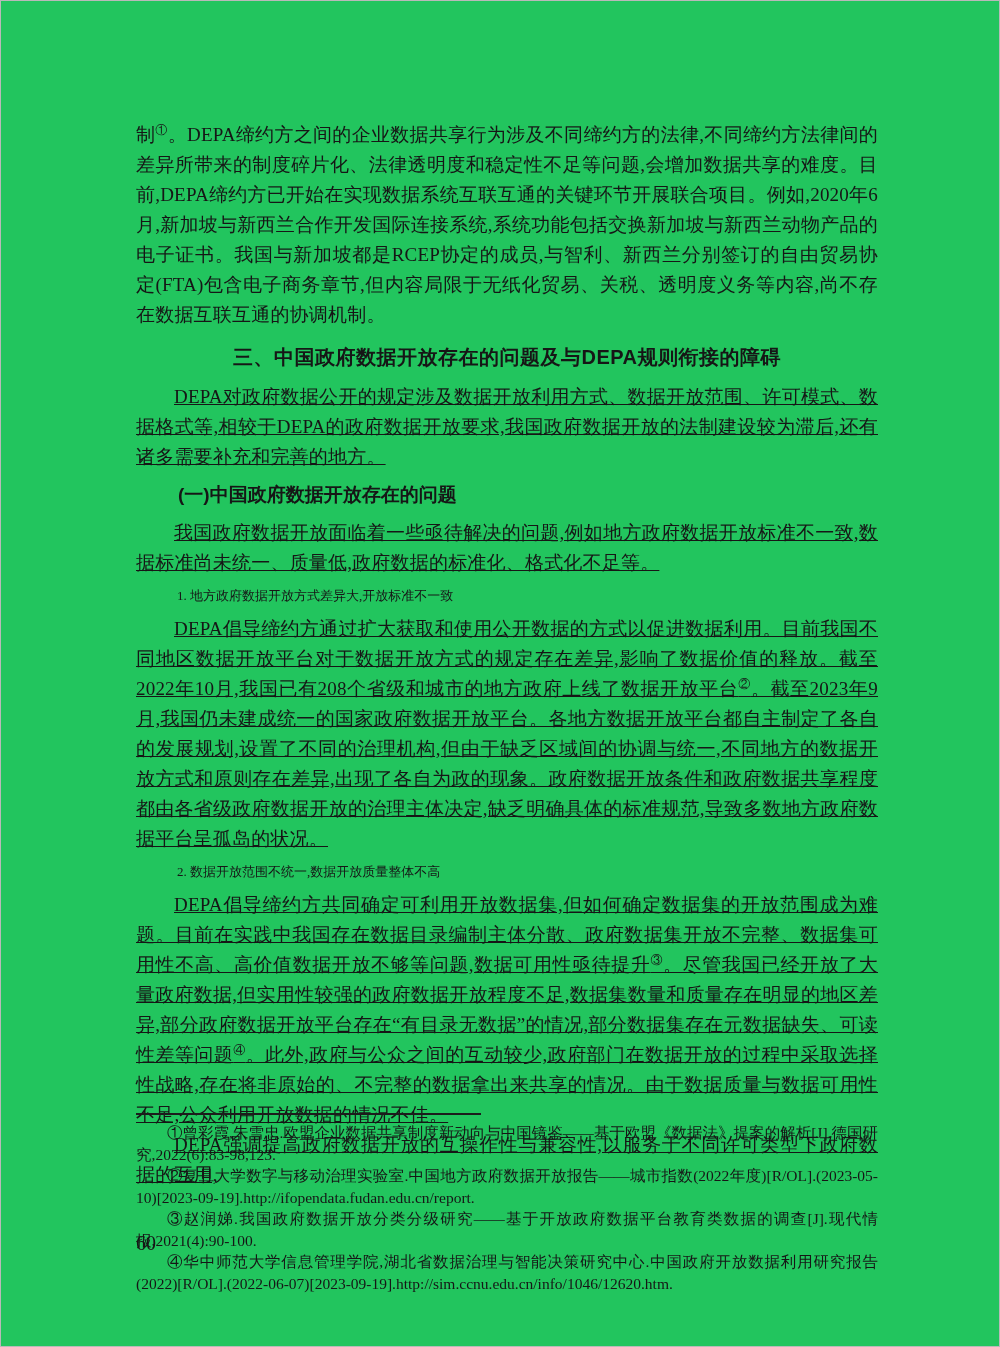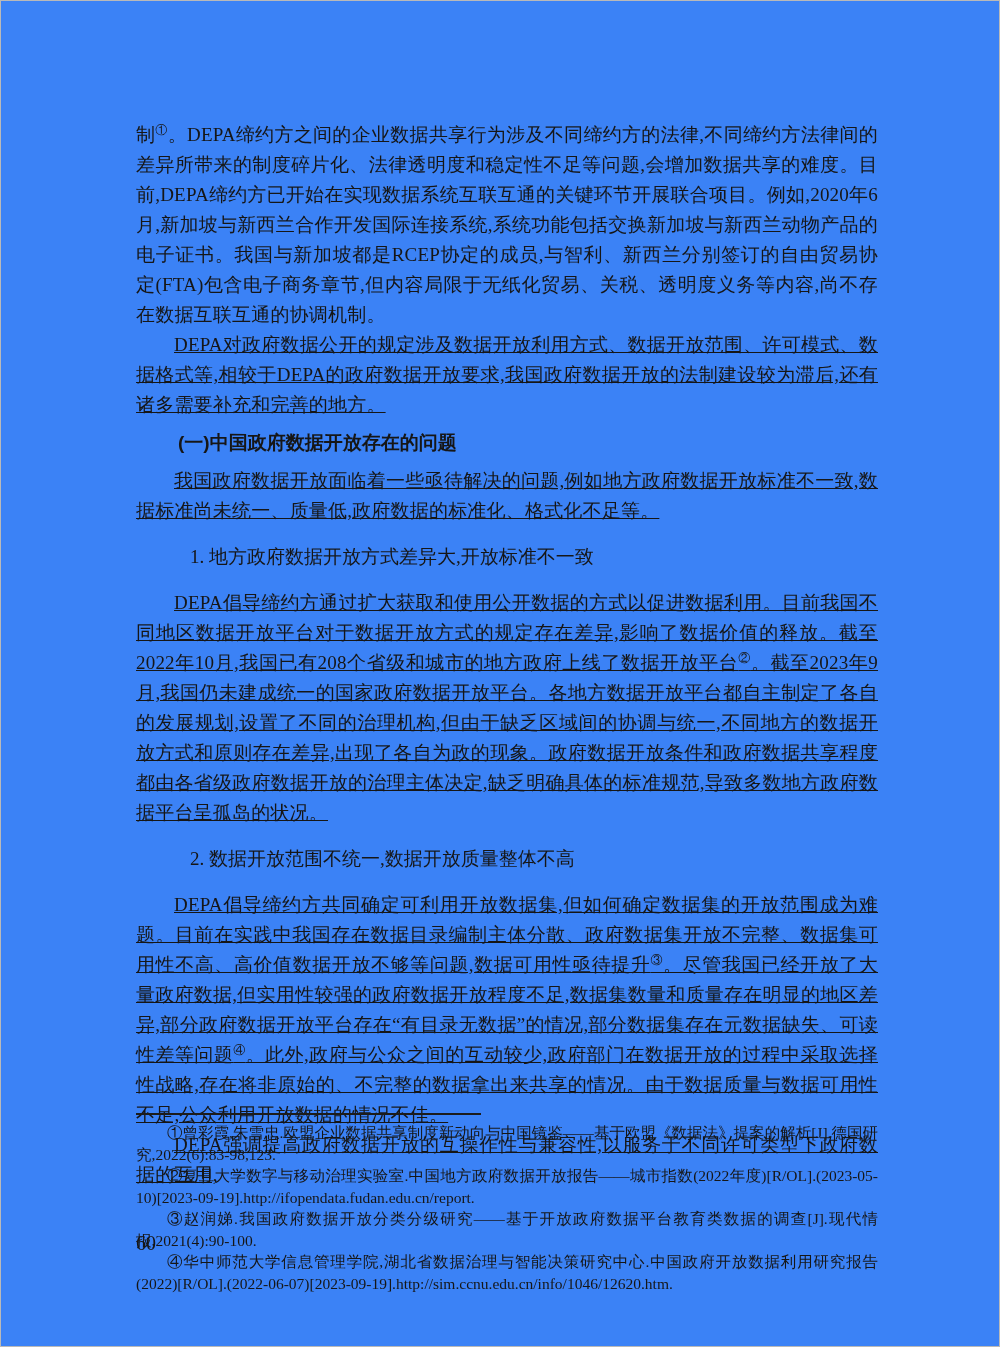--- a/index.html
+++ b/index.html
@@ -5,21 +5,21 @@
   html, body {
     margin: 0;
     padding: 0;
     background: #ffffff;
   }
   .page {
     position: relative;
     width: 1000px;
     height: 1347px;
     box-sizing: border-box;
-    background: #3b82f6;
+    background: #22c55e;
     border: 1px solid #b9b9b9;
     font-family: "Liberation Serif", "DejaVu Serif", serif;
     color: #161616;
     overflow: hidden;
   }
   .content {
     position: absolute;
     left: 135px;
     top: 119px;
     width: 742px;
@@ -43,22 +43,22 @@
   }
   .subsection-heading {
     margin: 8px;
     font-family: "Liberation Sans", "DejaVu Sans", sans-serif;
     font-weight: bold;
     font-size: 19px;
     line-height: 30px;
     text-indent: 34px;
   }
   .point-heading {
-    margin: 16px;
-    font-size: 19px;
+    margin: 3px;
+    font-size: 13px;
     line-height: 30px;
     text-indent: 38px;
   }
   sup.fn-ref {
     font-size: 12px;
     line-height: 0;
     vertical-align: super;
   }
   .footnote-area {
     position: absolute;
@@ -90,20 +90,21 @@
 </style>
 </head>
 <body>
 
 <div class="page">
 
   <div class="content">
 
     <p class="body-para"><span>制</span><sup class="fn-ref">①</sup><span>。DEPA缔约方之间的企业数据共享行为涉及不同缔约方的法律,不同缔约方法律间的差异所带来的制度碎片化、法律透明度和稳定性不足等问题,会增加数据共享的难度。目前,DEPA缔约方已开始在实现数据系统互联互通的关键环节开展联合项目。例如,2020年6月,新加坡与新西兰合作开发国际连接系统,系统功能包括交换新加坡与新西兰动物产品的电子证书。我国与新加坡都是RCEP协定的成员,与智利、新西兰分别签订的自由贸易协定(FTA)包含电子商务章节,但内容局限于无纸化贸易、关税、透明度义务等内容,尚不存在数据互联互通的协调机制。</span></p>
 
+    <h2 class="section-heading">三、中国政府数据开放存在的问题及与DEPA规则衔接的障碍</h2>
 
     <p class="body-para indent">DEPA对政府数据公开的规定涉及数据开放利用方式、数据开放范围、许可模式、数据格式等,相较于DEPA的政府数据开放要求,我国政府数据开放的法制建设较为滞后,还有诸多需要补充和完善的地方。</p>
 
     <h3 class="subsection-heading">(一)中国政府数据开放存在的问题</h3>
 
     <p class="body-para indent">我国政府数据开放面临着一些亟待解决的问题,例如地方政府数据开放标准不一致,数据标准尚未统一、质量低,政府数据的标准化、格式化不足等。</p>
 
     <p class="point-heading">1. 地方政府数据开放方式差异大,开放标准不一致</p>
 
     <p class="body-para indent"><span>DEPA倡导缔约方通过扩大获取和使用公开数据的方式以促进数据利用。目前我国不同地区数据开放平台对于数据开放方式的规定存在差异,影响了数据价值的释放。截至2022年10月,我国已有208个省级和城市的地方政府上线了数据开放平台</span><sup class="fn-ref">②</sup><span>。截至2023年9月,我国仍未建成统一的国家政府数据开放平台。各地方数据开放平台都自主制定了各自的发展规划,设置了不同的治理机构,但由于缺乏区域间的协调与统一,不同地方的数据开放方式和原则存在差异,出现了各自为政的现象。政府数据开放条件和政府数据共享程度都由各省级政府数据开放的治理主体决定,缺乏明确具体的标准规范,导致多数地方政府数据平台呈孤岛的状况。</span></p>

